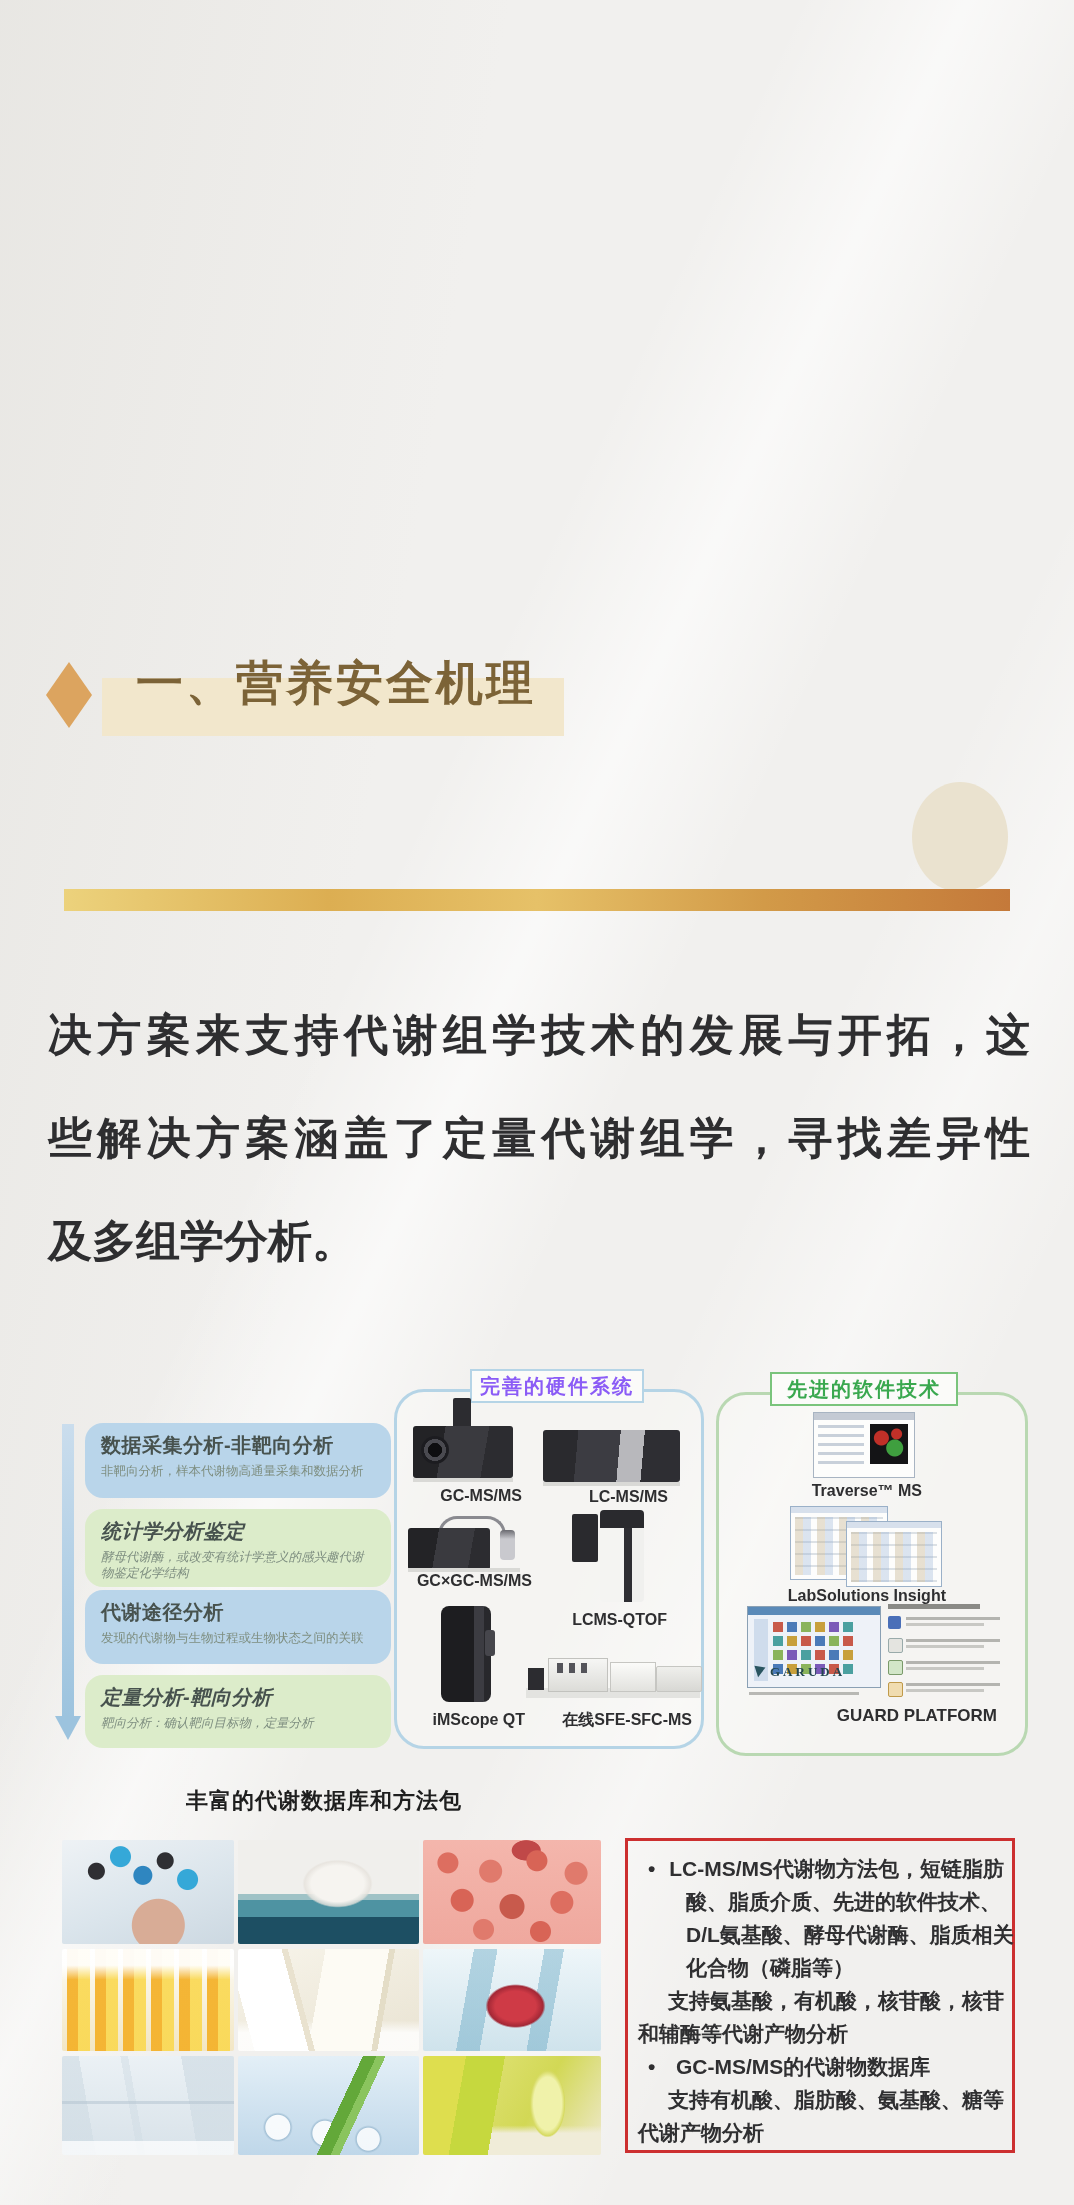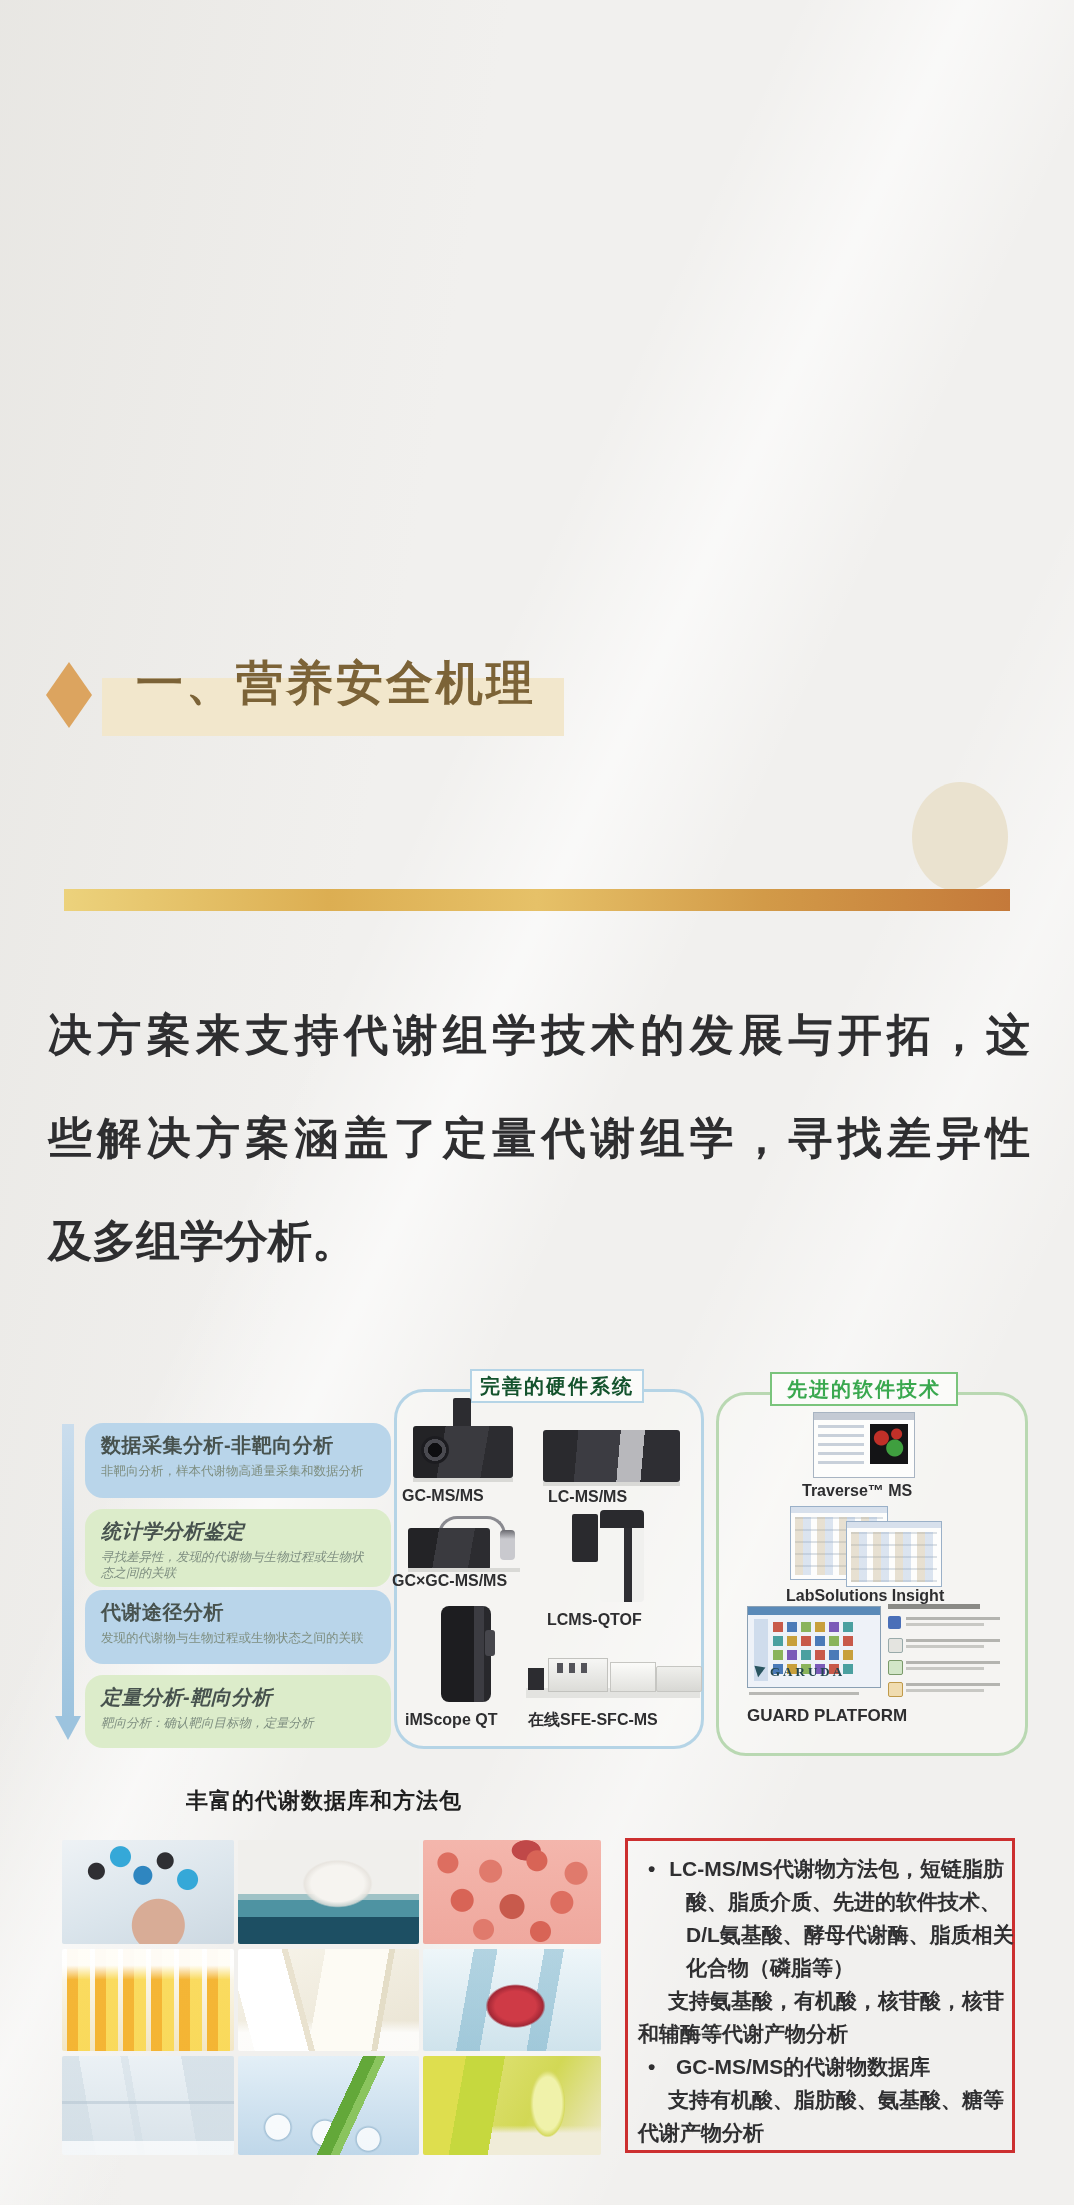--- a/index.html
+++ b/index.html
@@ -34,23 +34,23 @@
   .wf-box.blue{background:#b9d5ea;}
   .wf-box.green{background:#dcecca;font-style:italic;}
   .wf-title{font-size:20px;font-weight:700;color:#47524e;letter-spacing:.5px;}
   .wf-desc{font-size:12.5px;color:#7e8e80;margin-top:4px;line-height:16px;}
   
   .panel{position:absolute;border-radius:30px;background:rgba(252,252,250,.35);}
   .hw-panel{left:394px;top:1389px;width:304px;height:354px;border:3px solid #b5d4e6;}
   .sw-panel{left:716px;top:1392px;width:306px;height:358px;border:3px solid #b9d8b2;}
   .panel-title{position:absolute;height:30px;background:#fbfbf9;display:flex;align-items:center;justify-content:center;
     font-size:20px;font-weight:700;letter-spacing:2px;}
-  .hw-title{left:470px;top:1369px;width:170px;border:2px solid #b5d4e6;color:#14532d;}
+  .hw-title{left:470px;top:1369px;width:170px;border:2px solid #b5d4e6;color:#8b5cf6;}
   .sw-title{left:770px;top:1372px;width:184px;border:2px solid #7ac47c;color:#3aa84f;}
-  .ilabel{position:absolute;font-size:16px;font-weight:700;color:#2e2e30;text-align:left;}
+  .ilabel{position:absolute;font-size:16px;font-weight:700;color:#2e2e30;text-align:right;}
   
   .inst{position:absolute;}
   .i-base{position:absolute;bottom:0;left:0;right:0;height:4px;background:#d9d9d6;}
   .gcms-tower{position:absolute;left:40px;top:0;width:18px;height:32px;background:#2c2c30;border-radius:2px;}
   .gcms-body{position:absolute;left:0;top:28px;width:100px;height:52px;border-radius:3px;
     background:linear-gradient(100deg,#232326 0 30%,#3a3a3f 30% 70%,#2c2c30 70%);}
   .gcms-lens{position:absolute;left:8px;top:38px;width:28px;height:28px;border-radius:50%;
     background:radial-gradient(circle at 50% 50%,#0e0e10 0 35%,#4a4a50 36% 55%,#1c1c20 56%);}
   .lcms-body{position:absolute;left:0;top:0;width:137px;height:52px;border-radius:3px;
     background:linear-gradient(95deg,#2a2a2e 0 25%,#3c3c42 25% 55%,#b8b8bc 55% 72%,#2e2e33 72%);}
@@ -195,21 +195,21 @@
 
   <div class="wf-arrow"></div>
   <div class="wf-arrowhead"></div>
 
   <div class="wf-box blue" style="top:1423px;height:75px;">
     <div class="wf-title">数据采集分析-非靶向分析</div>
     <div class="wf-desc">非靶向分析，样本代谢物高通量采集和数据分析</div>
   </div>
   <div class="wf-box green" style="top:1509px;height:78px;">
     <div class="wf-title">统计学分析鉴定</div>
-    <div class="wf-desc">寻找差异性，发现的代谢物与生物过程或生物状态之间的关联</div>
+    <div class="wf-desc">酵母代谢酶，或改变有统计学意义的感兴趣代谢物鉴定化学结构</div>
   </div>
   <div class="wf-box blue" style="top:1590px;height:74px;">
     <div class="wf-title">代谢途径分析</div>
     <div class="wf-desc">发现的代谢物与生物过程或生物状态之间的关联</div>
   </div>
   <div class="wf-box green" style="top:1675px;height:73px;">
     <div class="wf-title">定量分析-靶向分析</div>
     <div class="wf-desc">靶向分析：确认靶向目标物，定量分析</div>
   </div>
 

